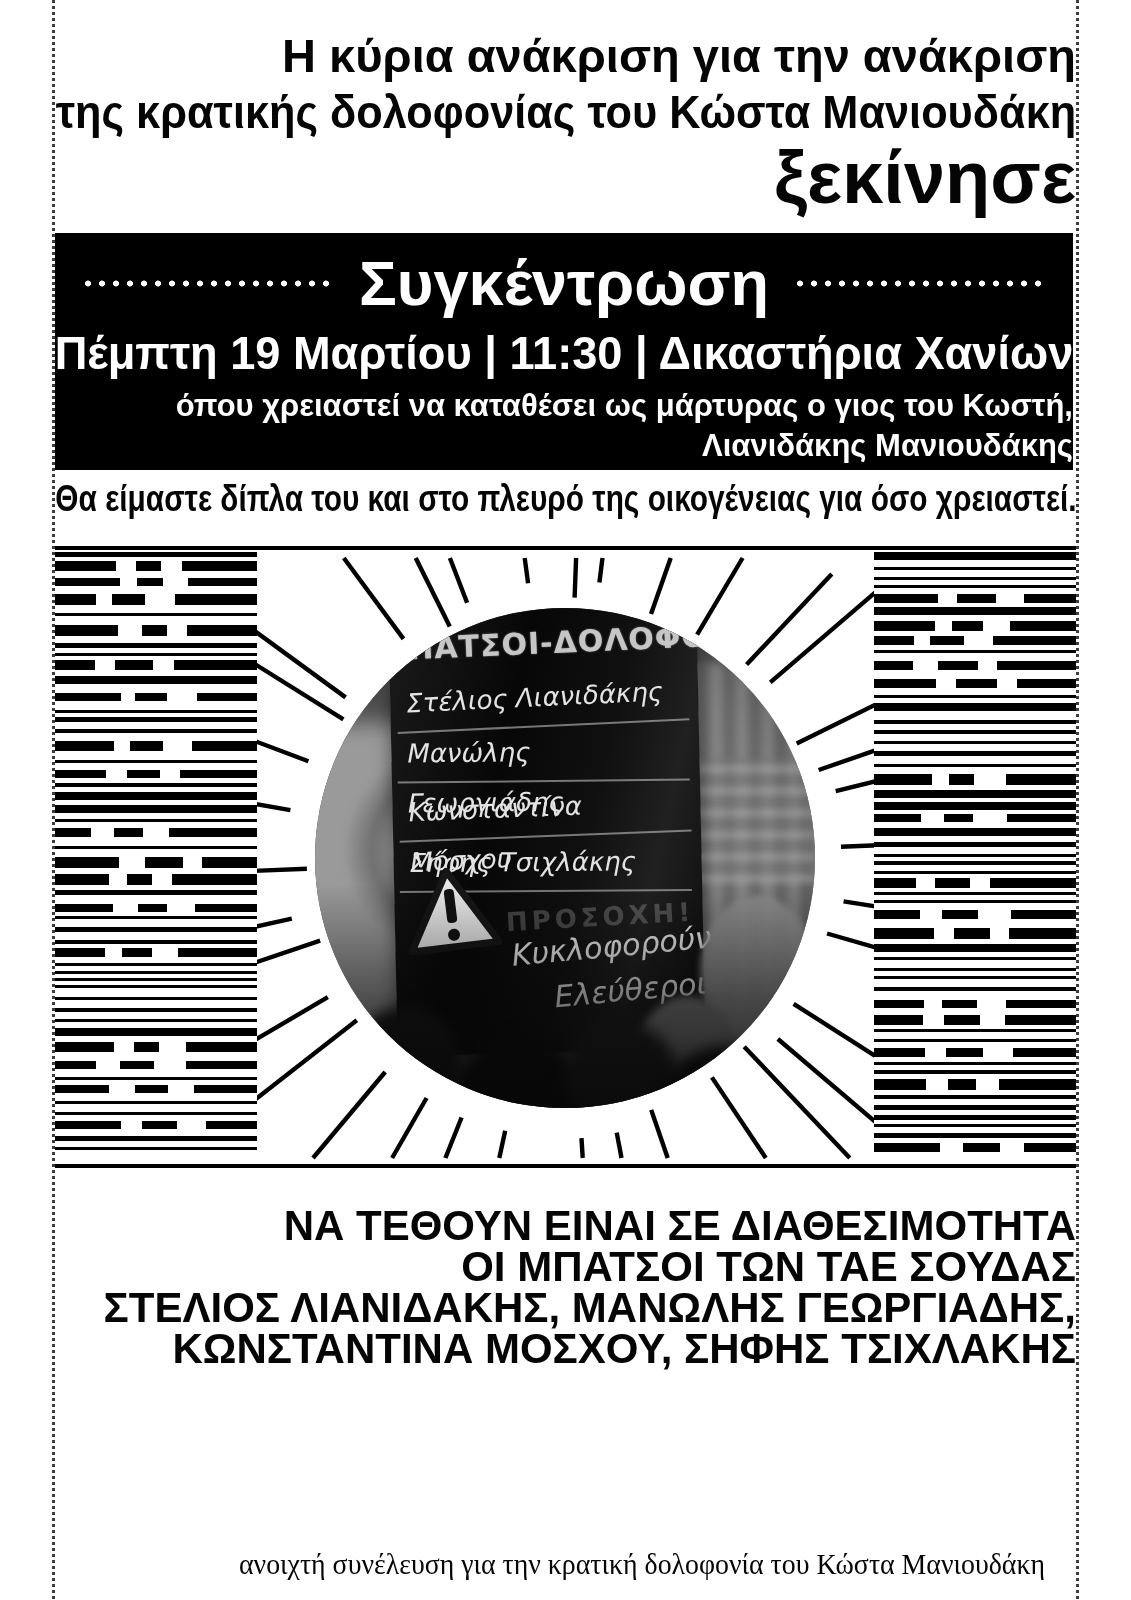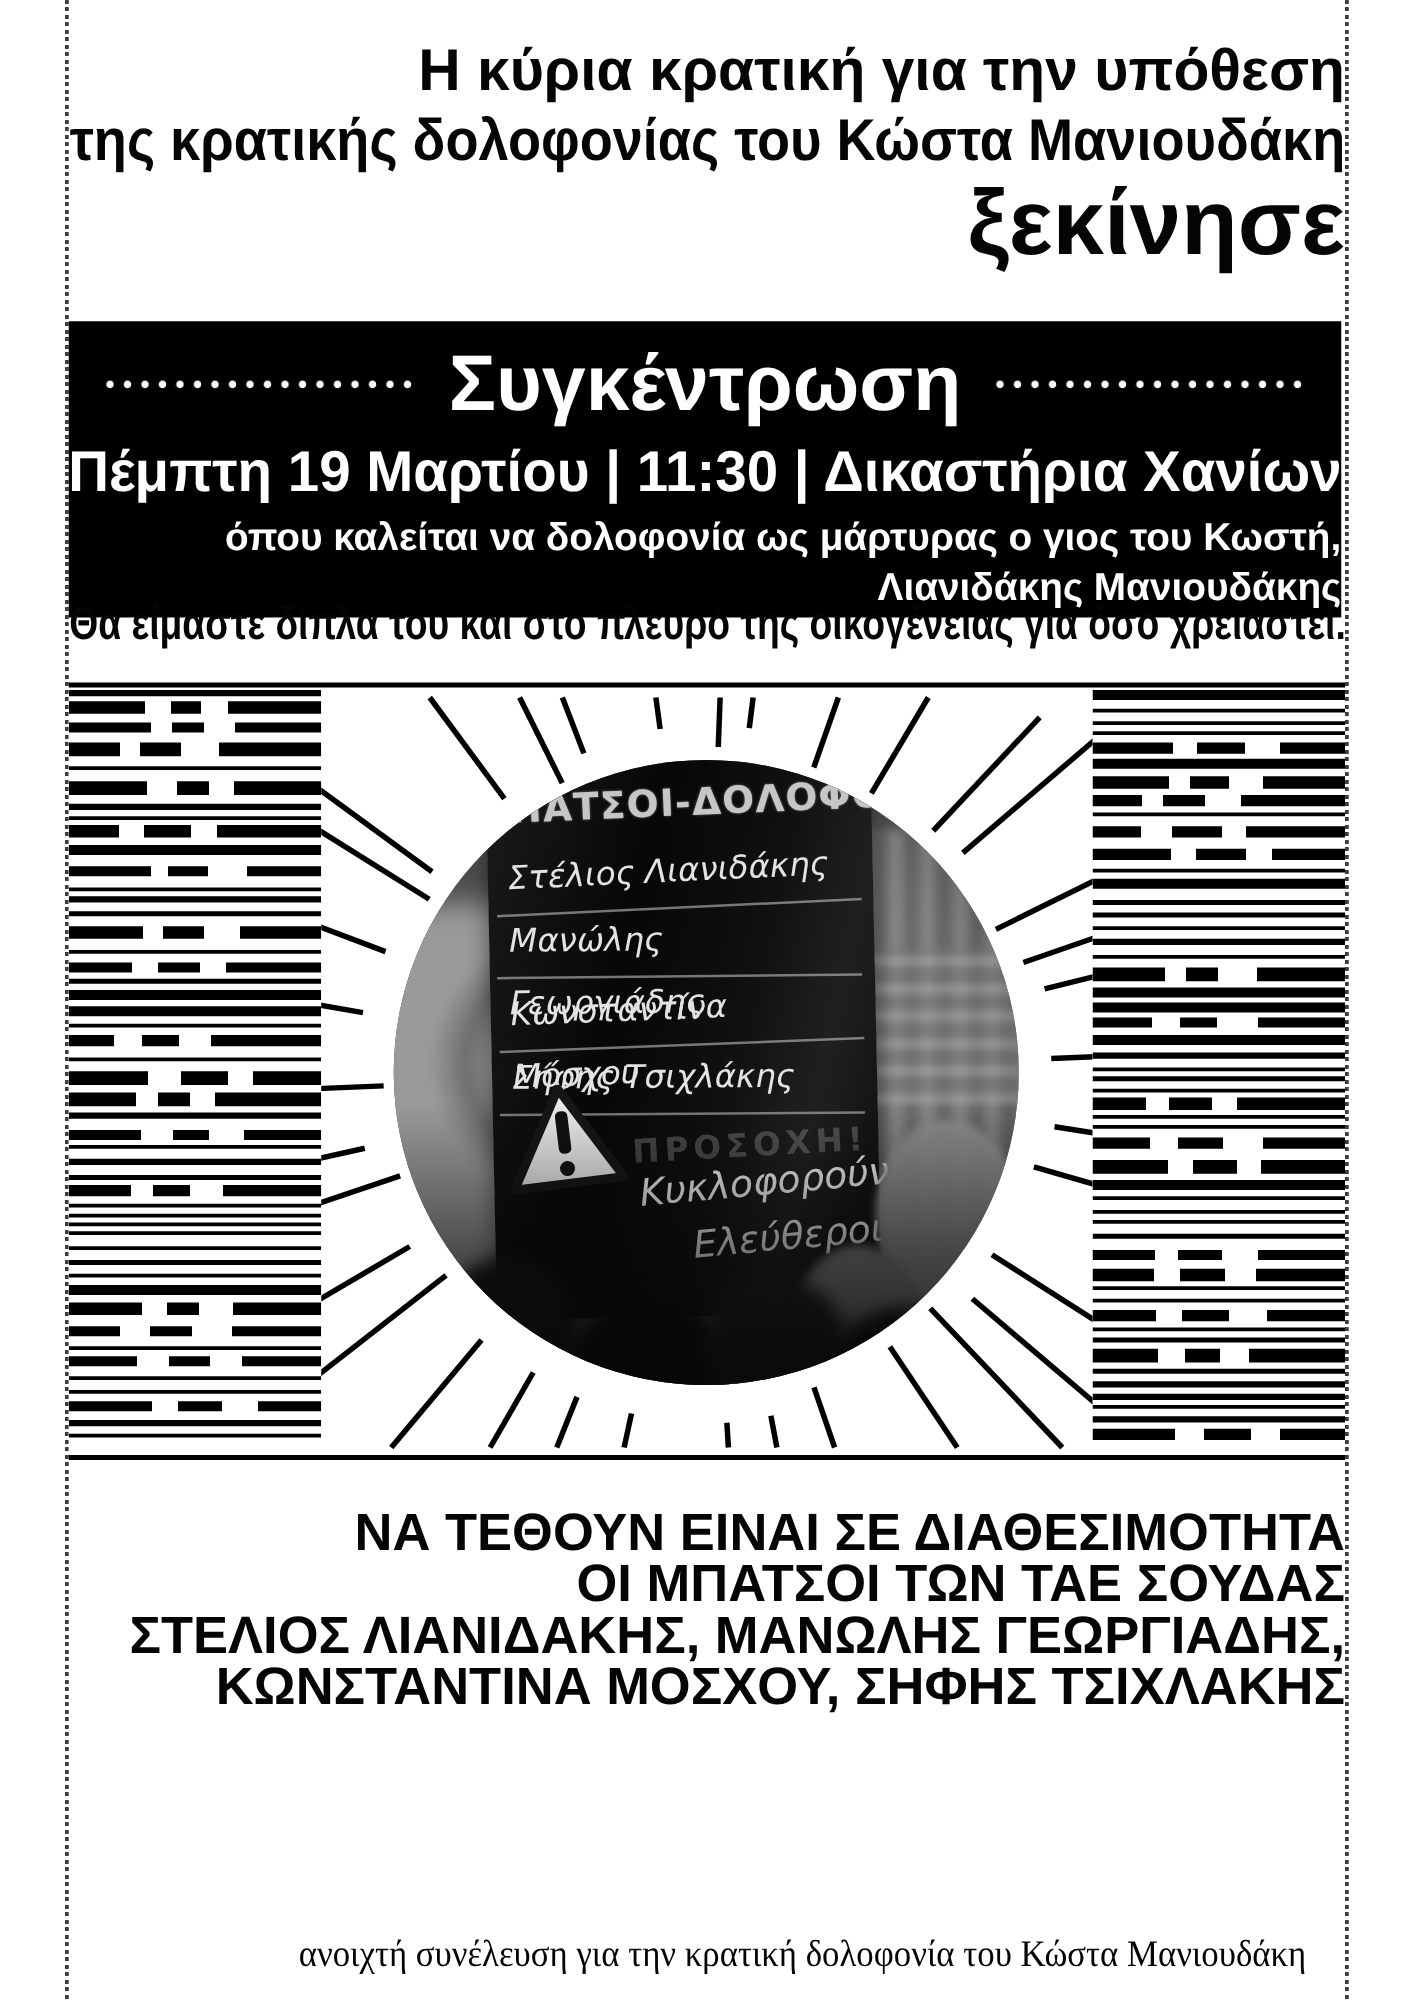--- a/index.html
+++ b/index.html
@@ -12,21 +12,21 @@
 
   .row{position:absolute;left:55px;width:1021px;text-align:center;overflow:visible;}
   .fitx{display:inline-block;white-space:nowrap;position:relative;left:50%;transform-origin:50% 50%;}
 
   
   .t1{top:30px;font-size:47px;font-weight:bold;line-height:52px;}
   .t2{top:86px;font-size:47px;font-weight:bold;line-height:52px;}
   .t3{top:138px;font-size:74px;font-weight:bold;line-height:80px;}
 
   
-  .banner{position:absolute;left:55px;top:233px;width:1018px;height:237px;background:#000;color:#fff;margin-top:24px;}
+  .banner{position:absolute;left:55px;top:233px;width:1018px;height:237px;background:#000;color:#fff;}
   .b-row1{position:absolute;top:10px;left:0;right:0;height:80px;display:flex;align-items:center;justify-content:center;gap:26px;}
   .dots{height:9px;flex:0 0 250px;
     background-image:radial-gradient(circle at 5px 4.5px,#fff 2.7px,transparent 3.3px);
     background-size:14px 9px;background-repeat:repeat-x;}
   .b-title{font-size:63px;font-weight:bold;letter-spacing:0px;}
   .b-row2{position:absolute;top:94px;left:0;width:100%;text-align:center;font-size:46px;font-weight:bold;line-height:52px;}
   .b-row3{position:absolute;top:154px;left:0;width:100%;text-align:center;font-size:31px;font-weight:bold;line-height:38px;}
   .b-row4{position:absolute;top:194px;left:0;width:100%;text-align:center;font-size:31px;font-weight:bold;line-height:38px;}
 
   
@@ -96,32 +96,32 @@
   .footer{top:1540px;font-family:"Liberation Serif",serif;font-size:30px;line-height:48px;}
 </style>
 </head>
 <body>
 
 <div class="poster">
 
   <div class="dash-border db-left"></div>
   <div class="dash-border db-right"></div>
 
-  <div class="row t1"><span class="fitx" style="transform: translateX(-50%) scaleX(1);">Η κύρια κρατική για την υπόθεση</span></div>
+  <div class="row t1"><span class="fitx" style="transform: translateX(-50%) scaleX(1);">Η κύρια ανάκριση για την ανάκριση</span></div>
   <div class="row t3"><span class="fitx" style="transform: translateX(-50%) scaleX(1);">ξεκίνησε</span></div>
   <div class="row t2"><span class="fitx" style="transform: translateX(-50%) scaleX(0.921);">της κρατικής δολοφονίας του Κώστα Μανιουδάκη</span></div>
 
   <section class="banner">
     <div class="b-row1">
       <span class="dots"></span>
       <span class="b-title">Συγκέντρωση</span>
       <span class="dots"></span>
     </div>
     <div class="b-row2"><span class="fitx" style="transform: translateX(-50%) scaleX(0.982);">Πέμπτη 19 Μαρτίου | 11:30 | Δικαστήρια Χανίων</span></div>
-    <div class="b-row3"><span class="fitx" style="transform: translateX(-50%) scaleX(1);">όπου καλείται να δολοφονία ως μάρτυρας ο γιος του Κωστή,</span></div>
+    <div class="b-row3"><span class="fitx" style="transform: translateX(-50%) scaleX(1);">όπου χρειαστεί να καταθέσει ως μάρτυρας ο γιος του Κωστή,</span></div>
     <div class="b-row4"><span class="fitx" style="transform: translateX(-50%) scaleX(1);">Λιανιδάκης Μανιουδάκης</span></div>
   </section>
 
   <div class="row support"><span class="fitx" style="transform: translateX(-50%) scaleX(0.806);">Θα είμαστε δίπλα του και στο πλευρό της οικογένειας για όσο χρειαστεί.</span></div>
 
   <section class="graphic">
     <div class="frame topf"></div>
     <svg id="sunburst" width="1021" height="622" viewBox="0 0 1021 622">
         <line x1="786.0" y1="300.8" x2="860.0" y2="297.8" stroke="#000" stroke-width="4.4"></line>
         <line x1="780.7" y1="245.1" x2="860.0" y2="225.5" stroke="#000" stroke-width="4.4"></line>

